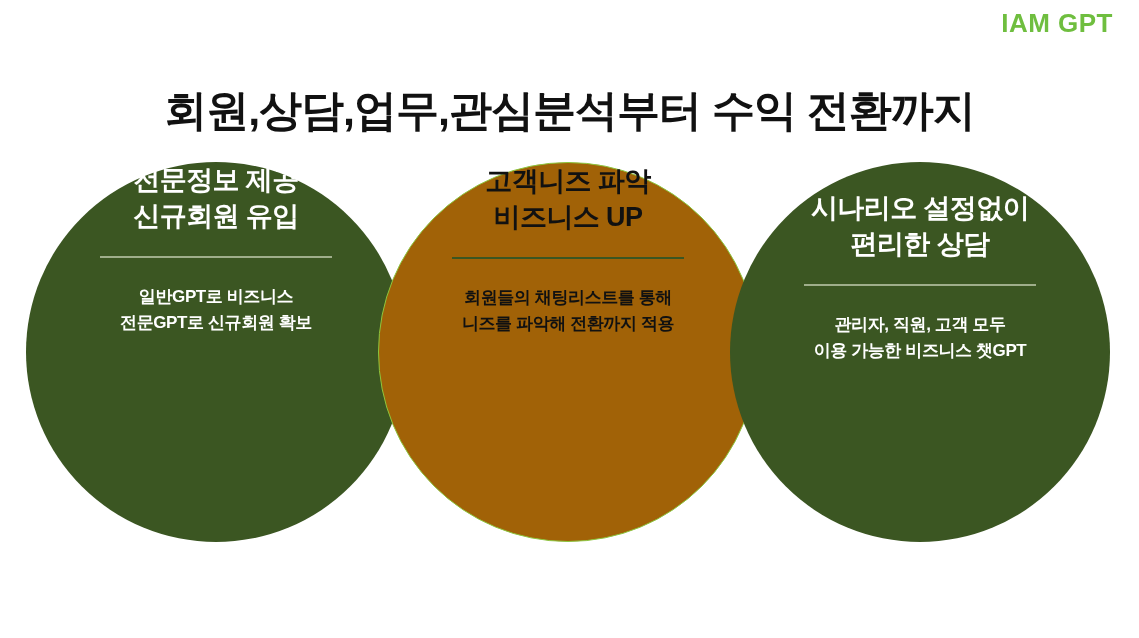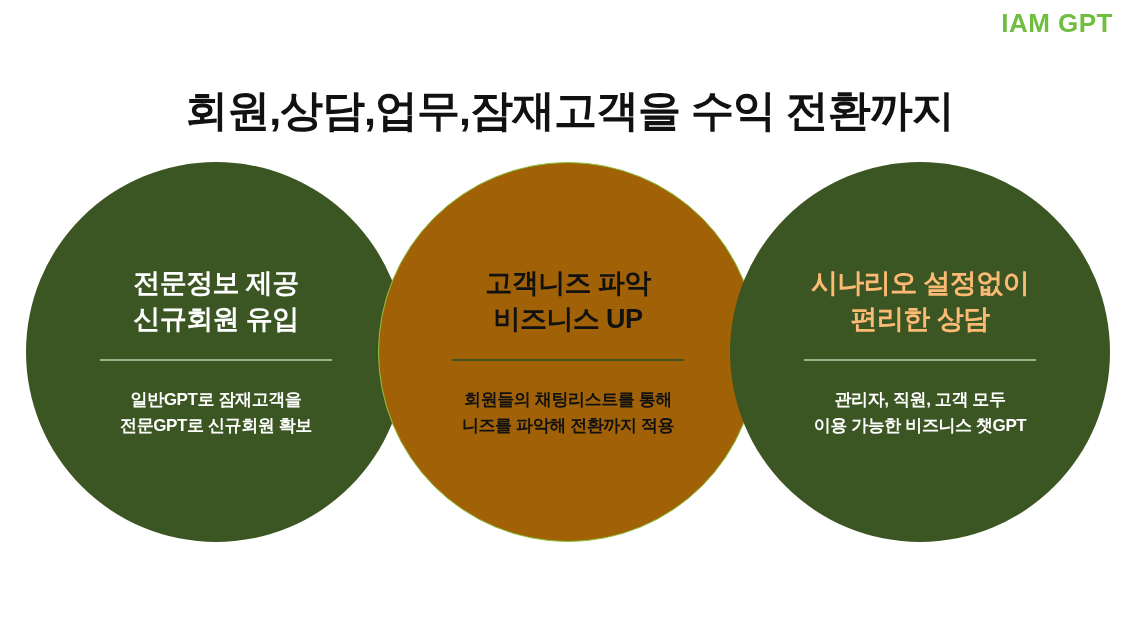--- a/index.html
+++ b/index.html
@@ -61,21 +61,21 @@
     height: 638px;
   }
 
   .circle {
     position: absolute;
     border-radius: 50%;
     box-sizing: border-box;
     display: flex;
     flex-direction: column;
     align-items: center;
-    justify-content: center;
+    justify-content: flex-start;
   }
 
   .circle-inner {
     width: 100%;
     text-align: center;
     padding: 0 14px;
     box-sizing: border-box;
   }
 
   .c-title {
@@ -130,41 +130,41 @@
 
   
   #circle-3 {
     left: 730px;
     top: 162px;
     width: 380px;
     height: 380px;
     background: #3b5622;
     z-index: 3;
   }
-  #circle-3 .c-title { color: #fdba74; }
+  #circle-3 .c-title { color: #ffffff; margin-top: 28px; }
   #circle-3 .c-rule  { background: #9fae8b; }
   #circle-3 .c-body  { color: #ffffff; }
 </style>
 </head>
 <body>
 
 <div class="slide">
 
   <div class="brand">IAM GPT</div>
 
-  <h1 class="headline">회원,상담,업무,잠재고객을 수익 전환까지</h1>
+  <h1 class="headline">회원,상담,업무,관심분석부터 수익 전환까지</h1>
 
   <div class="circles">
 
     <div class="circle" id="circle-1">
       <div class="circle-inner">
         <div class="c-title">전문정보 제공
 신규회원 유입</div>
         <div class="c-rule"></div>
-        <div class="c-body">일반GPT로 잠재고객을
+        <div class="c-body">일반GPT로 비즈니스
 전문GPT로 신규회원 확보</div>
       </div>
     </div>
 
     <div class="circle" id="circle-2">
       <div class="circle-inner">
         <div class="c-title">고객니즈 파악
 비즈니스 UP</div>
         <div class="c-rule"></div>
         <div class="c-body">회원들의 채팅리스트를 통해

